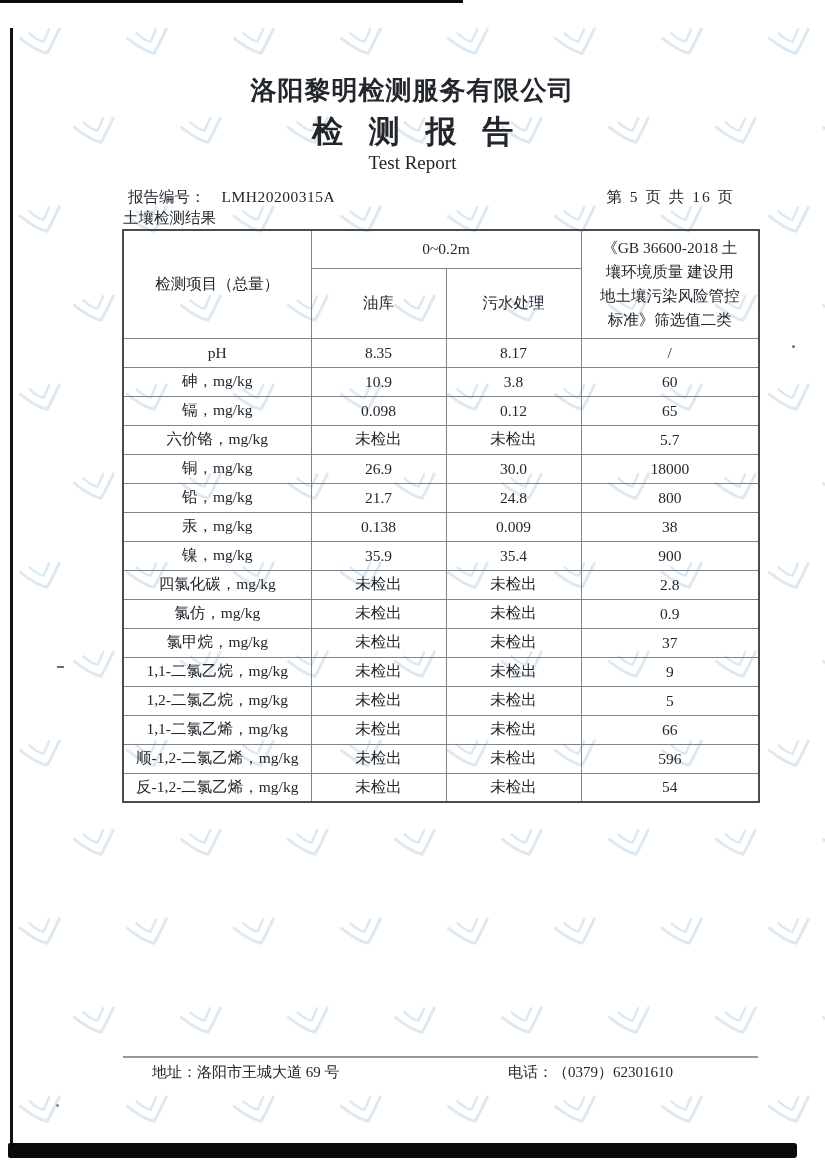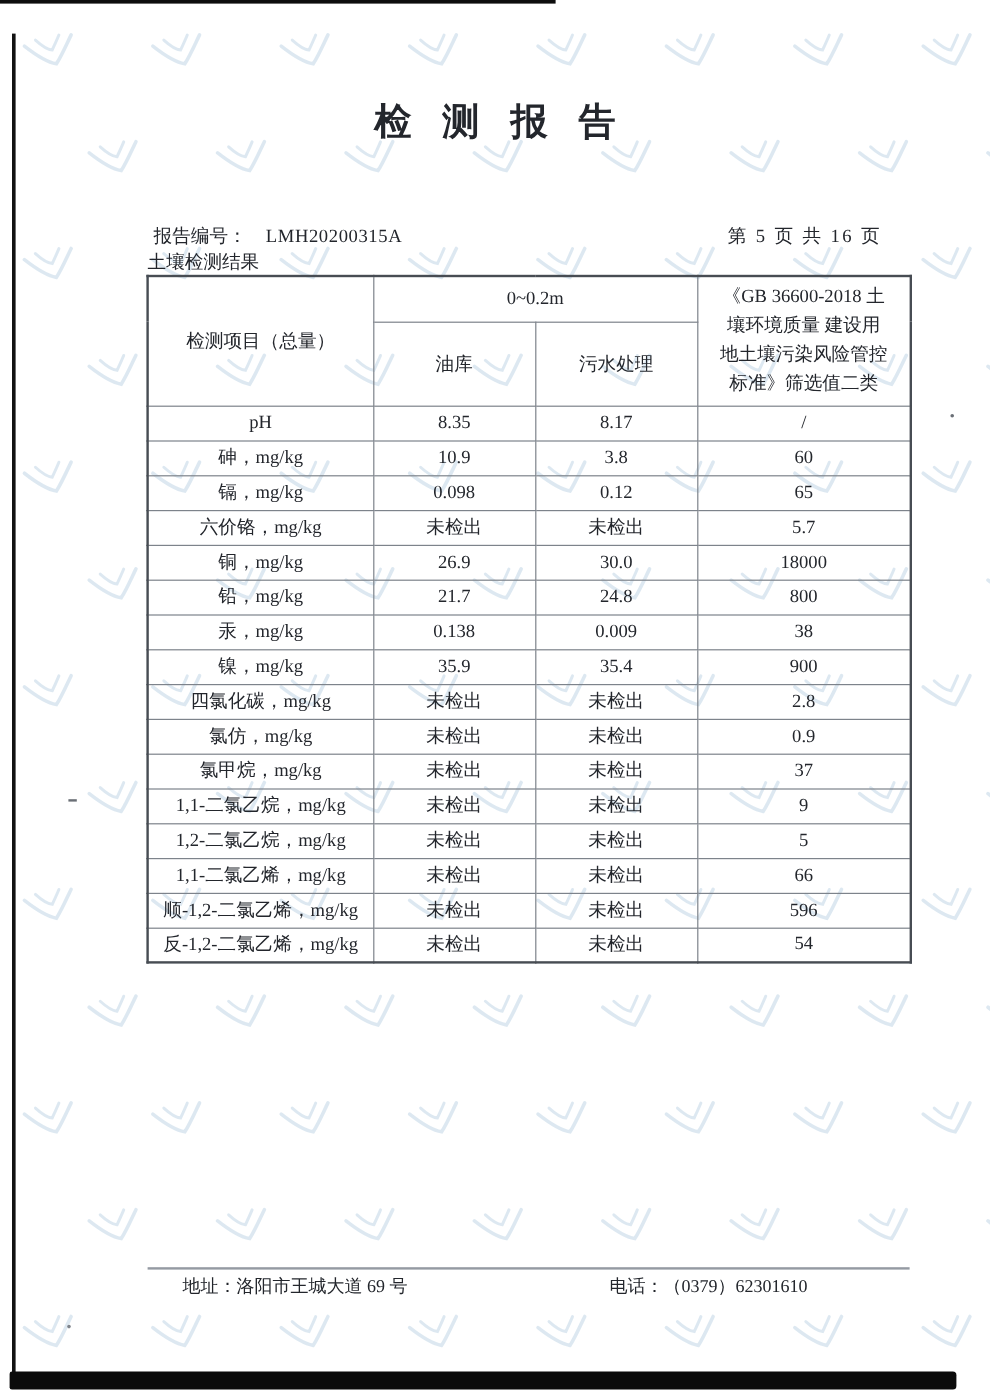--- a/index.html
+++ b/index.html
@@ -461,21 +461,23 @@
           <path d="M4 6 C14 18 22 24 27 26 C33 20 40 10 44 5" fill="none" stroke="#bdd3e4" stroke-width="3" stroke-linecap="round"></path>
           <path d="M14 3 C19 10 23 13 26 14 C29 10 32 6 34 3" fill="none" stroke="#bdd3e4" stroke-width="2.5" stroke-linecap="round"></path>
         </svg></div>
       <div class="wm" style="left: 767px; top: 1096px;"><svg width="48" height="32" viewBox="0 0 48 32">
           <path d="M4 6 C14 18 22 24 27 26 C33 20 40 10 44 5" fill="none" stroke="#bdd3e4" stroke-width="3" stroke-linecap="round"></path>
           <path d="M14 3 C19 10 23 13 26 14 C29 10 32 6 34 3" fill="none" stroke="#bdd3e4" stroke-width="2.5" stroke-linecap="round"></path>
         </svg></div>
     </div>
 
   <div class="doc-header">
+    <div class="company-cn">洛阳黎明检测服务有限公司</div>
     <div class="title-cn">检 测 报 告</div>
+    <div class="title-en">Test Report</div>
   </div>
 
   <div class="report-line">
     <div class="report-no-group">
       <span>报告编号：</span><span class="report-no-value">LMH20200315A</span>
     </div>
     <div class="page-indicator">第 5 页 共 16 页</div>
   </div>
 
   <div class="section-title">土壤检测结果</div>

